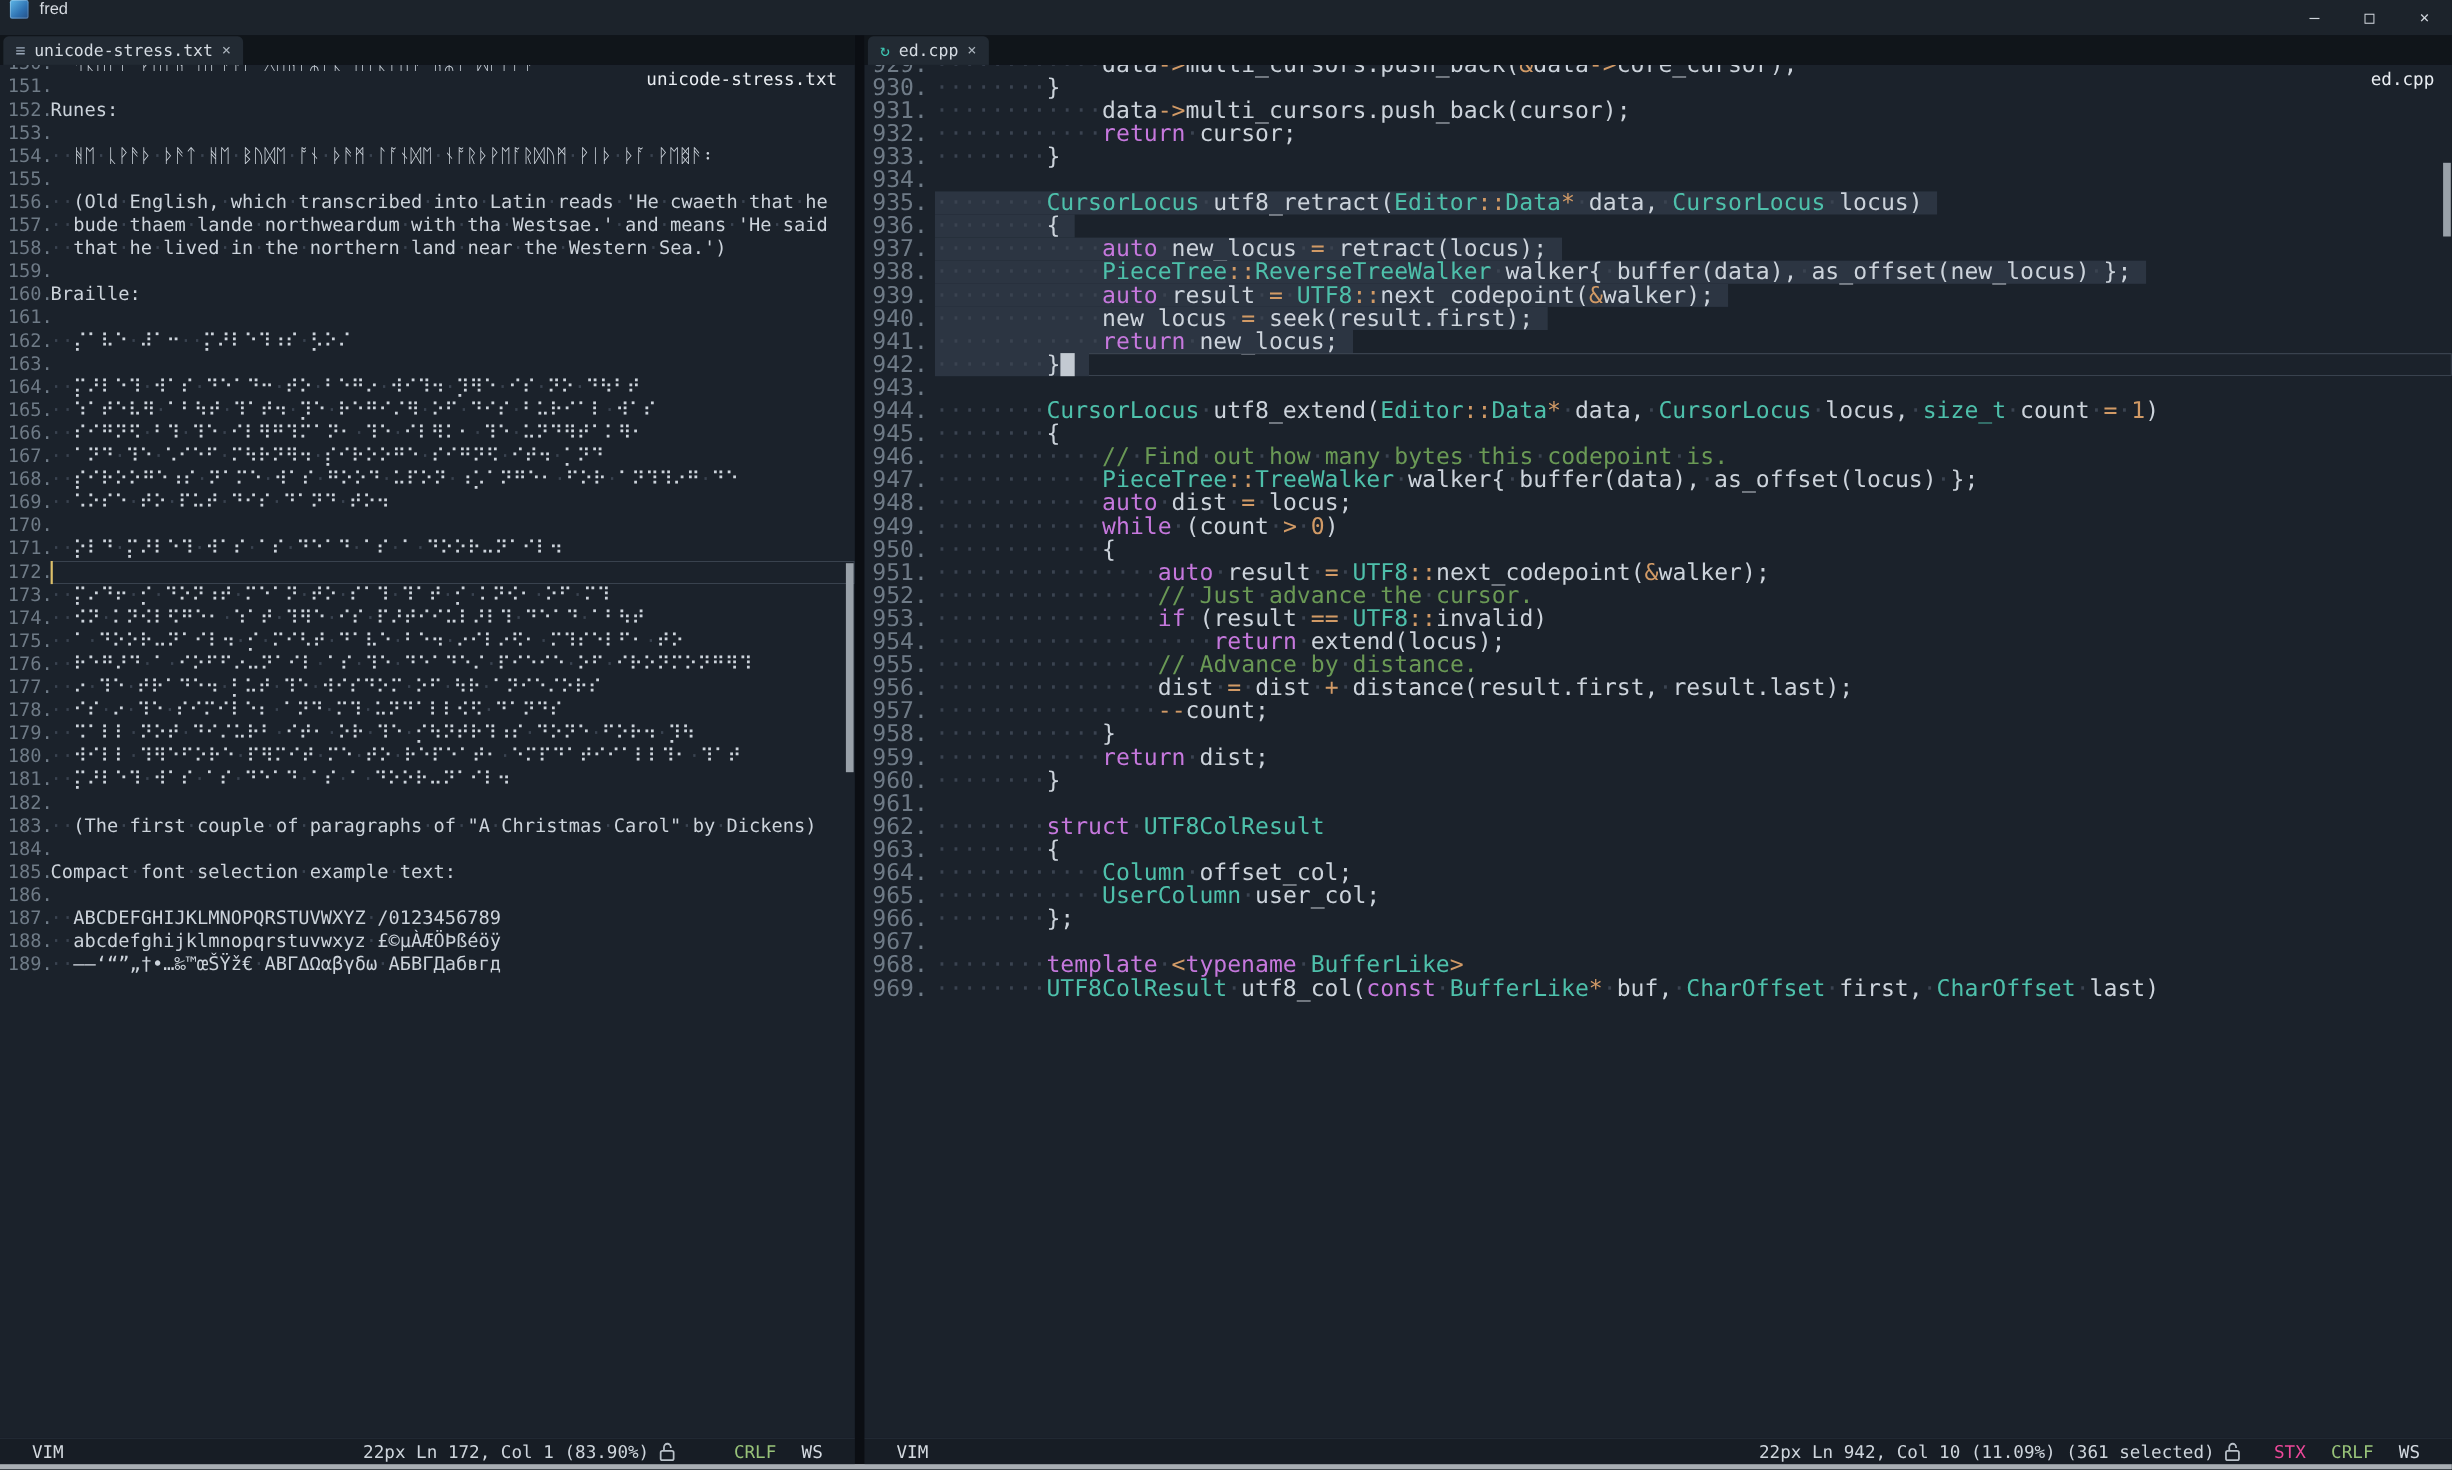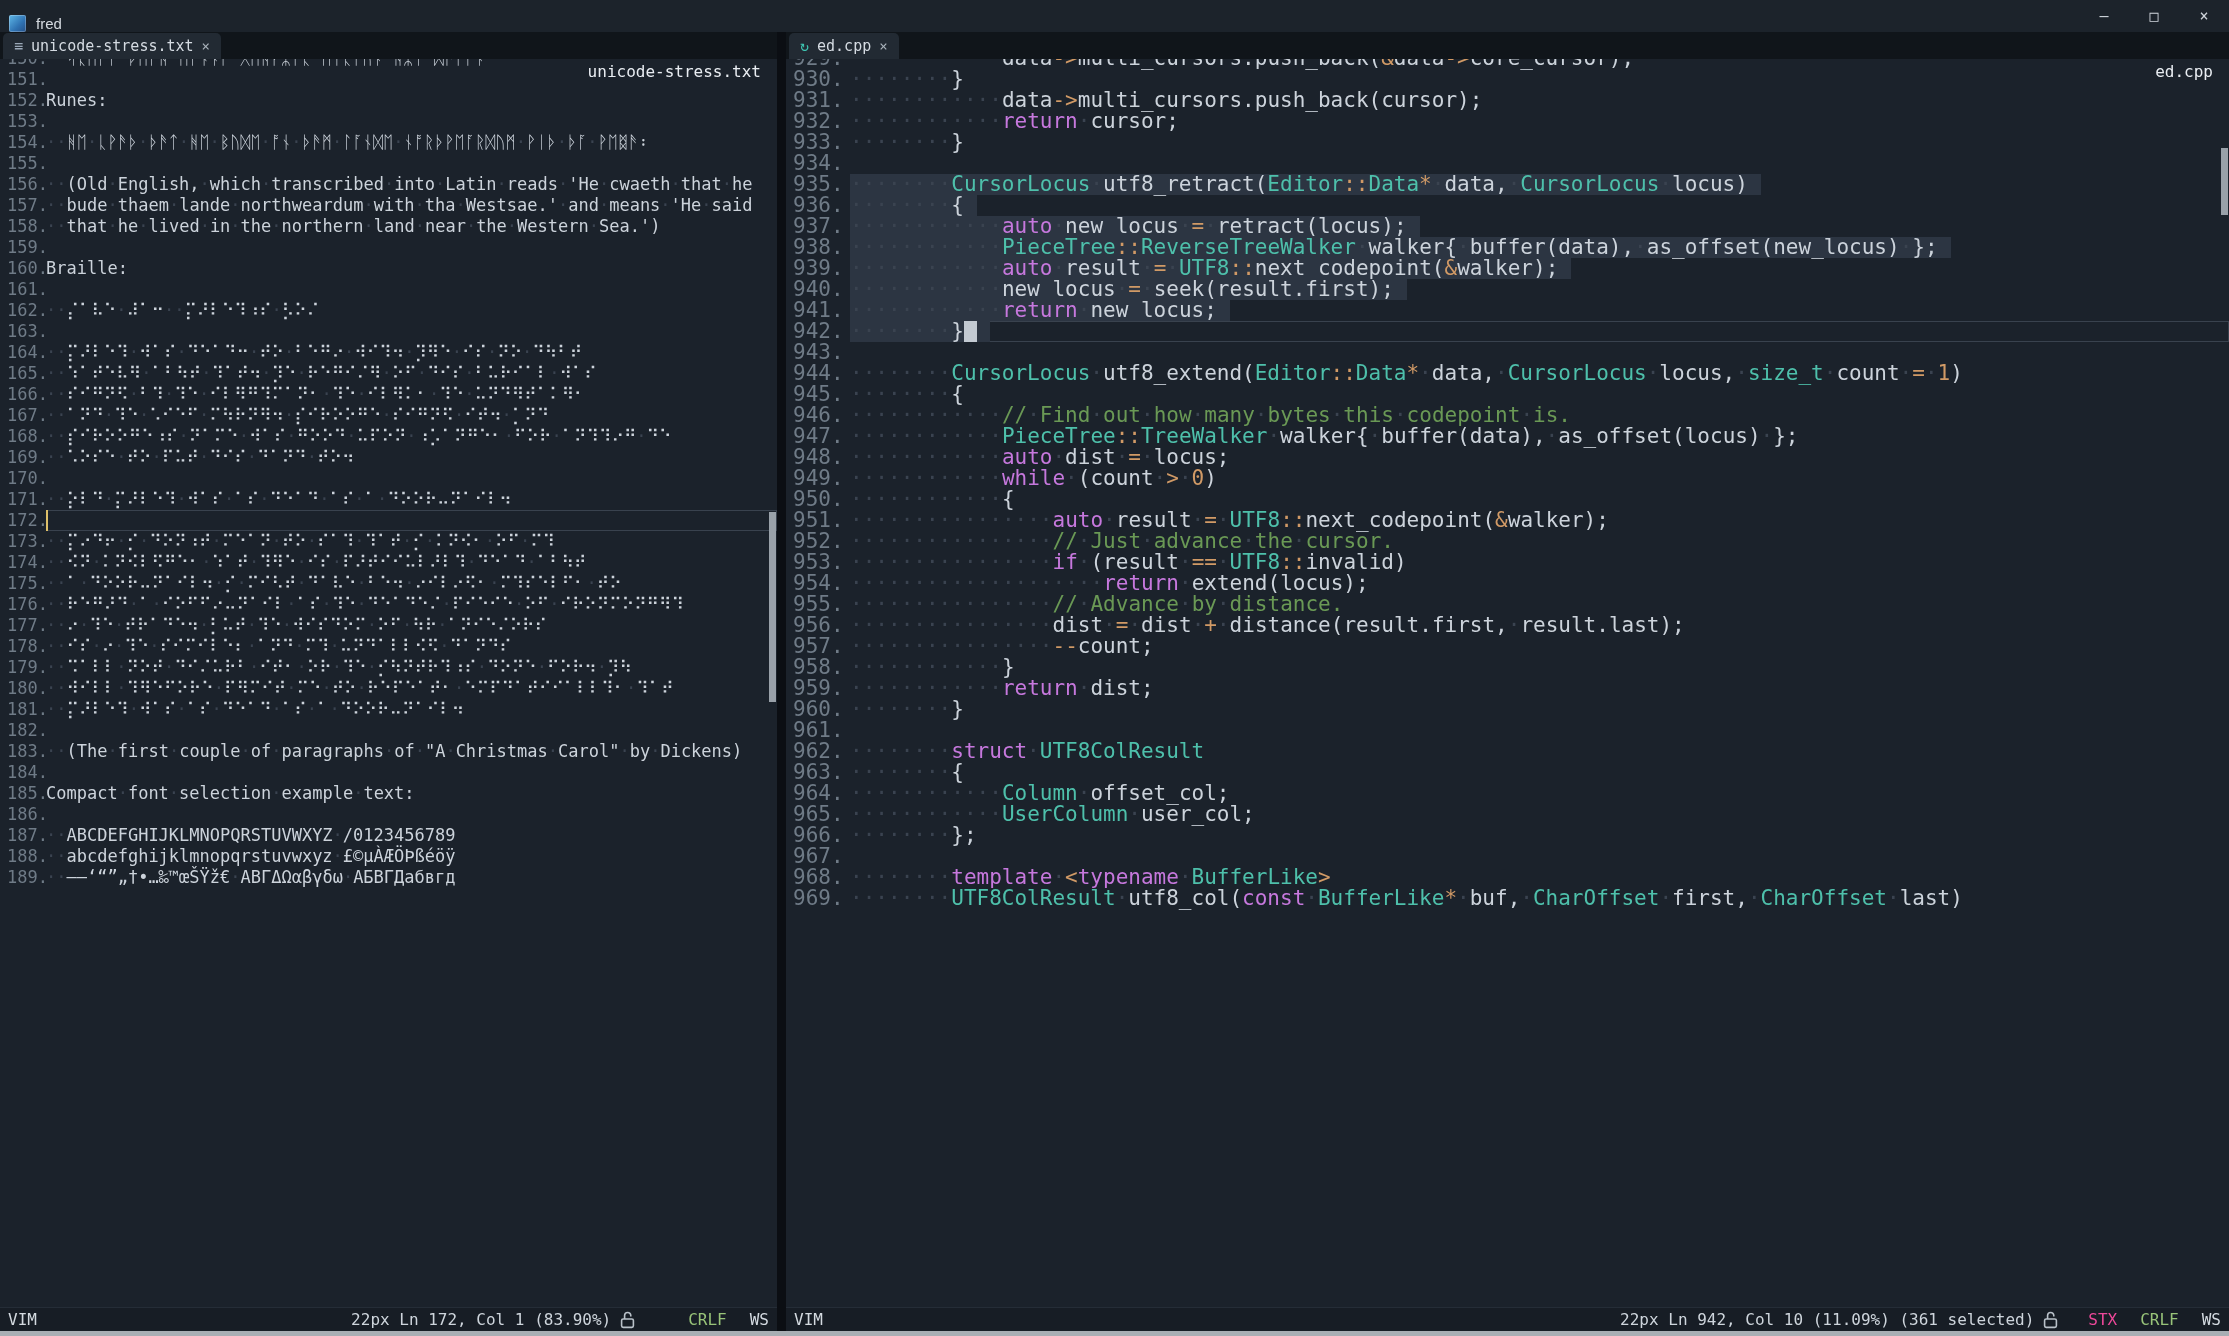--- a/index.html
+++ b/index.html
@@ -1,21 +1,21 @@
 <!DOCTYPE html>
 <html><head>
 <meta charset="utf-8">
 <style>
   *{box-sizing:border-box;margin:0;padding:0}
   html,body{width:2229px;height:1336px;overflow:hidden;background:#10151b}
   body{font-family:"DejaVu Sans Mono",monospace}
   .window{width:2229px;height:1336px;display:flex;flex-direction:column;background:#171d24}
 
   
-  .titlebar{flex:0 0 32px;display:flex;align-items:flex-end;background:#1c232b;color:#d5dae0}
+  .titlebar{flex:0 0 32px;display:flex;align-items:flex-start;background:#1c232b;color:#d5dae0}
   .app-icon{width:17px;height:17px;margin-left:9px;border-radius:2px;
     background:linear-gradient(135deg,#5fb8e8 0%,#2f72b2 60%,#244f86 100%);
     box-shadow:inset 0 0 0 1px rgba(255,255,255,.25)}
   .titlebar .title{margin-left:10px;font-size:15px;font-family:"Liberation Sans",sans-serif}
   .win-controls{margin-left:auto;display:flex;height:100%}
   .win-btn{width:50px;display:flex;align-items:center;justify-content:center;font-size:15px;color:#cfd4db;cursor:default}
 
   
   .main{flex:1;display:flex;min-height:0}
   .pane{display:flex;flex-direction:column;min-width:0;position:relative}
@@ -62,21 +62,21 @@
   .caret-block{display:inline-block;width:13px;height:21px;background:#c3cad2;vertical-align:top}
 
   
   .scroll-thumb{position:absolute;right:1px;width:7px;background:#99a1a9;z-index:8}
   .pane.left .scroll-thumb{top:453px;height:190px}
   .pane.right .scroll-thumb{top:89px;height:67px}
   .bottom-scrollbar{flex:0 0 5px;background:#a9aeb4}
 
   
   .statusbar{flex:0 0 24px;display:flex;align-items:center;background:#171d25;border-top:1px solid #252d37;
-    font-size:16px;color:#ced5dc;padding:0 8px}
+    font-size:16px;color:#ced5dc;padding:0 29px}
   .mode{color:#d4dae0}
   .pos{margin-left:auto;white-space:pre}
   .lock{margin-left:9px;display:flex;align-items:center}
   .badges{margin-left:30px;display:flex;gap:23px}
   .b-enc{color:#ec4899}
   .b-eol{color:#98c379}
   .b-ws{color:#d4dae1}
 </style>
 </head>
 <body>

